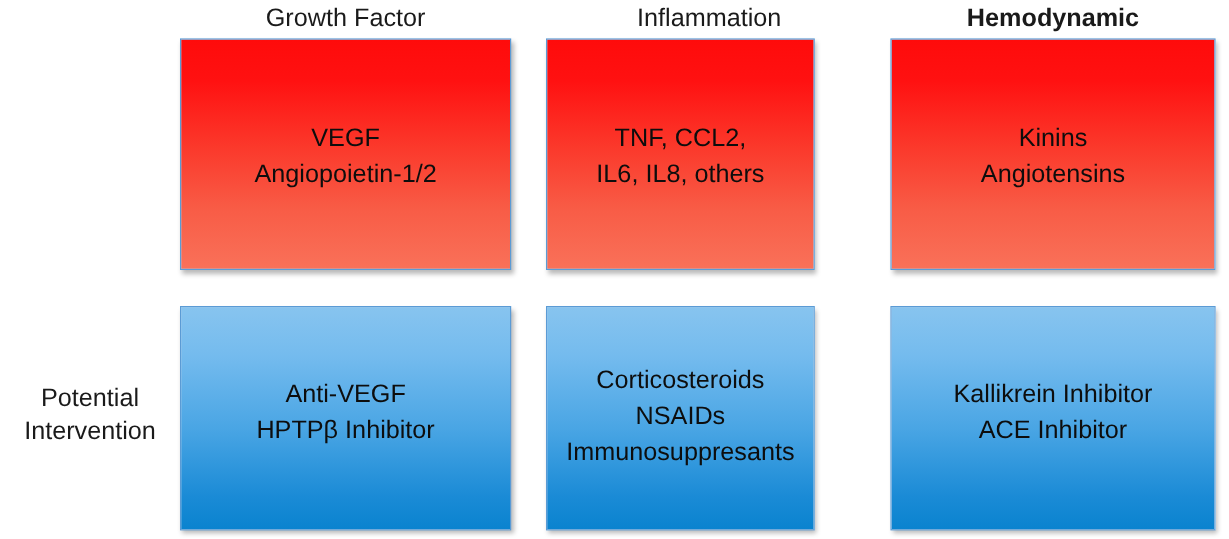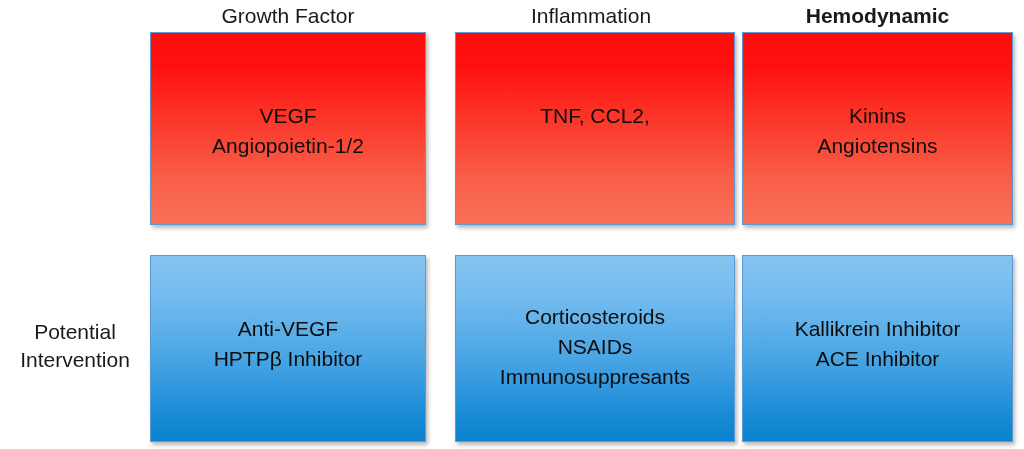--- a/index.html
+++ b/index.html
@@ -94,21 +94,21 @@
                 #49a5e4 55%,
                 #1b8bd6 85%,
                 #0a83cf 100%);
   }
   .cell.blue .cell-text { top: 58px; }
   .cell.blue.three-line .cell-text { top: 46px; text-align: center; }
 
   
   .c0 { }
   .cell.col0 { left: 150px; width: 276px; }
-  .cell.col1 { left: 455px; width: 280px; }
+  .cell.col1 { left: 455px; width: 224px; }
   .cell.col2 { left: 742px; width: 271px; padding-left: 19px; }
 </style>
 </head>
 <body>
 
 <div id="matrix">
 
   <div class="col-header c0">Growth Factor</div>
   <div class="col-header c1">Inflammation</div>
   <div class="col-header c2">Hemodynamic</div>
@@ -117,20 +117,21 @@
   <div class="cell red col0">
     <div class="cell-text">
       <span class="ln">VEGF</span>
       <span class="ln">Angiopoietin-1/2</span>
     </div>
   </div>
 
   <div class="cell red col1">
     <div class="cell-text">
       <span class="ln">TNF, CCL2,</span>
+      <span class="ln">IL6, IL8, others</span>
     </div>
   </div>
 
   <div class="cell red col2">
     <div class="cell-text">
       <span class="ln">Kinins</span>
       <span class="ln">Angiotensins</span>
     </div>
   </div>
 

